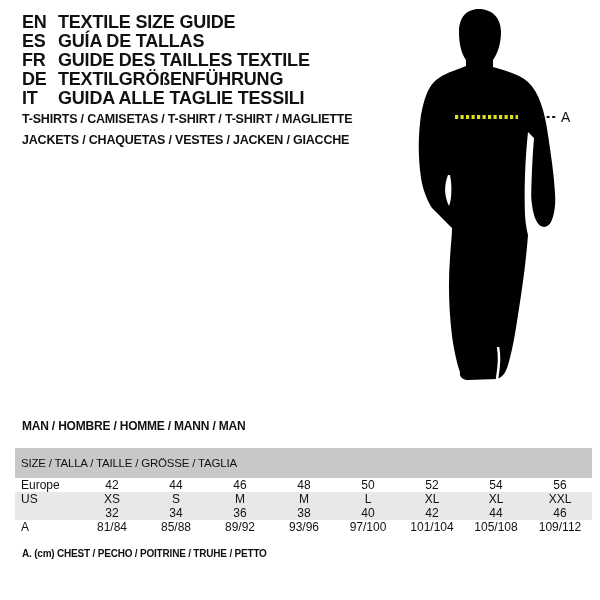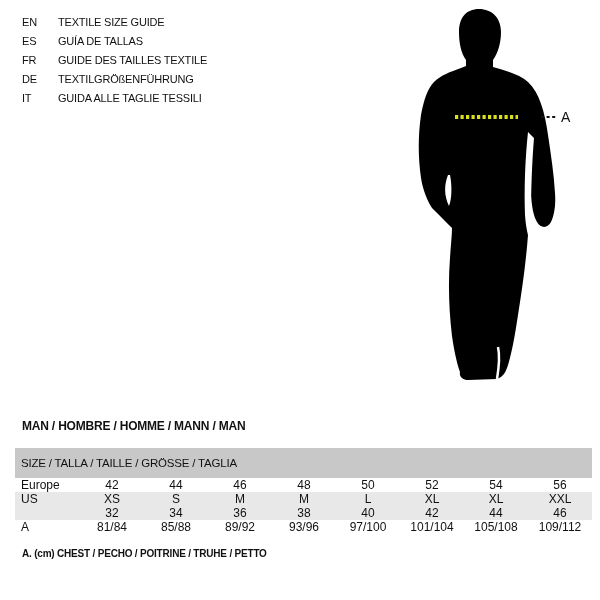--- a/index.html
+++ b/index.html
@@ -6,21 +6,21 @@
   html,body { width:600px; height:600px; }
   body {
     background:#fff;
     font-family:"Liberation Sans", sans-serif;
     color:var(--text, #111);
   }
   .page { position:relative; width:600px; height:600px; background:#fff; overflow:hidden; }
 
   
   .lang-block { position:absolute; top:13px; left:22px; }
-  .lang-row { display:flex; line-height:19px; font-size:11px; font-weight:normal; letter-spacing:-0.2px; }
+  .lang-row { display:flex; line-height:19px; font-size:18px; font-weight:bold; letter-spacing:-0.2px; }
   .lang-code { width:36px; }
 
   
   .categories { position:absolute; top:109px; left:22px; font-size:12.5px; font-weight:bold; line-height:21px; letter-spacing:-0.2px; }
 
   
   .figure-wrap { position:absolute; left:405px; top:0; width:195px; height:400px; }
   .figure-wrap svg { display:block; }
   .measure-a { font-family:"Liberation Sans", sans-serif; font-size:14px; }
 
@@ -63,20 +63,24 @@
     <div class="lang-row">
       <span class="lang-code">DE</span>
       <span class="lang-label">TEXTILGRÖßENFÜHRUNG</span>
     </div>
     <div class="lang-row">
       <span class="lang-code">IT</span>
       <span class="lang-label">GUIDA ALLE TAGLIE TESSILI</span>
     </div>
   </div>
 
+  <div class="categories">
+    <div>T-SHIRTS / CAMISETAS / T-SHIRT / T-SHIRT / MAGLIETTE</div>
+    <div>JACKETS / CHAQUETAS / VESTES / JACKEN / GIACCHE</div>
+  </div>
 
   <div class="figure-wrap">
     <svg width="195" height="400" viewBox="405 0 195 400" xmlns="http://www.w3.org/2000/svg">
       <path fill="#000000" d="
         M 479 9
         C 492 9, 501 18, 501 32
         C 501 43, 498 53, 493 60
         L 493 67
         C 507 71, 520 75, 528 82
         C 539 92, 545 112, 548 135

